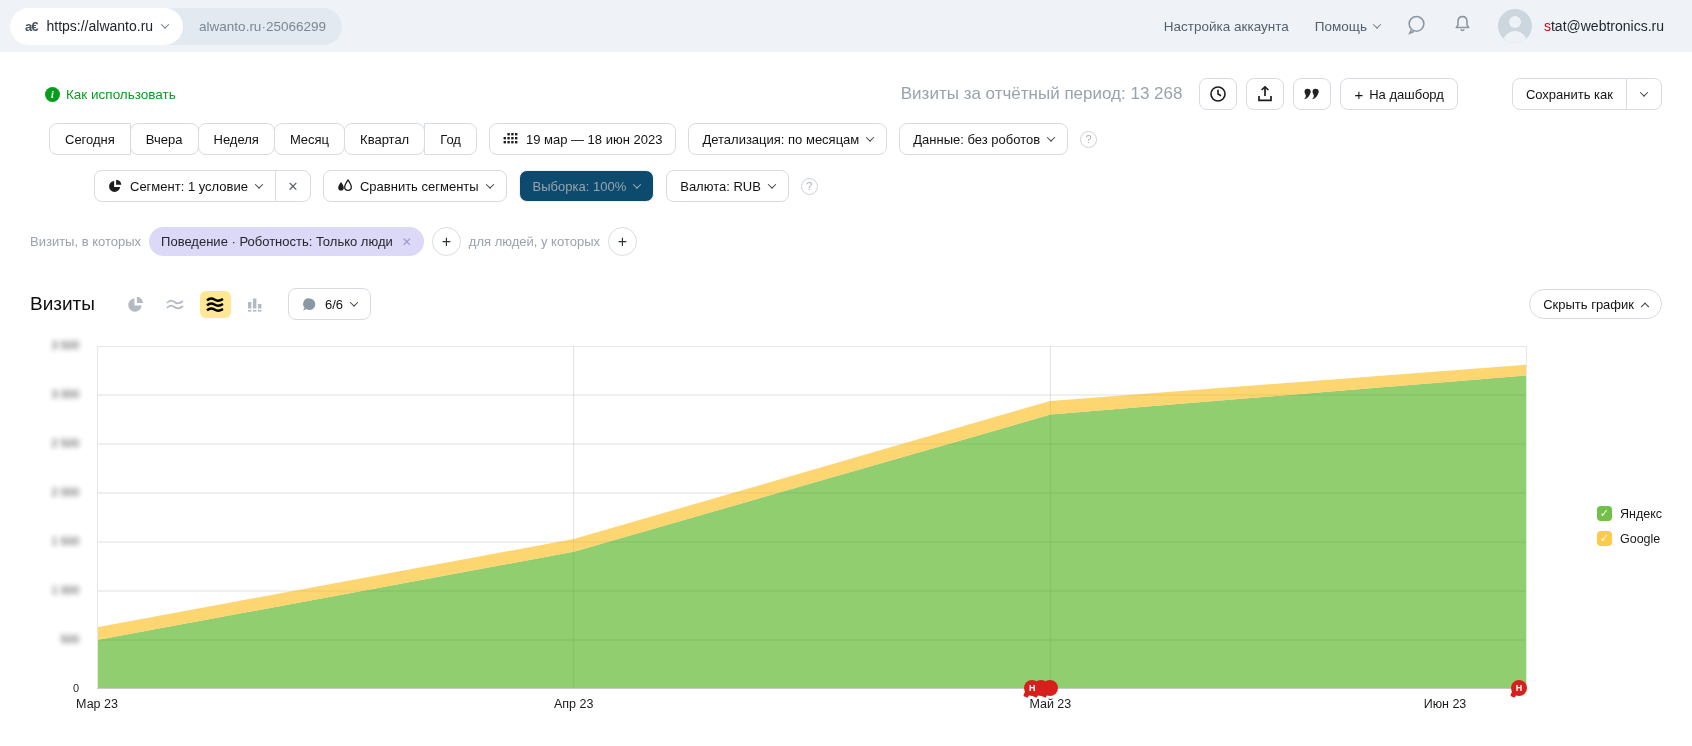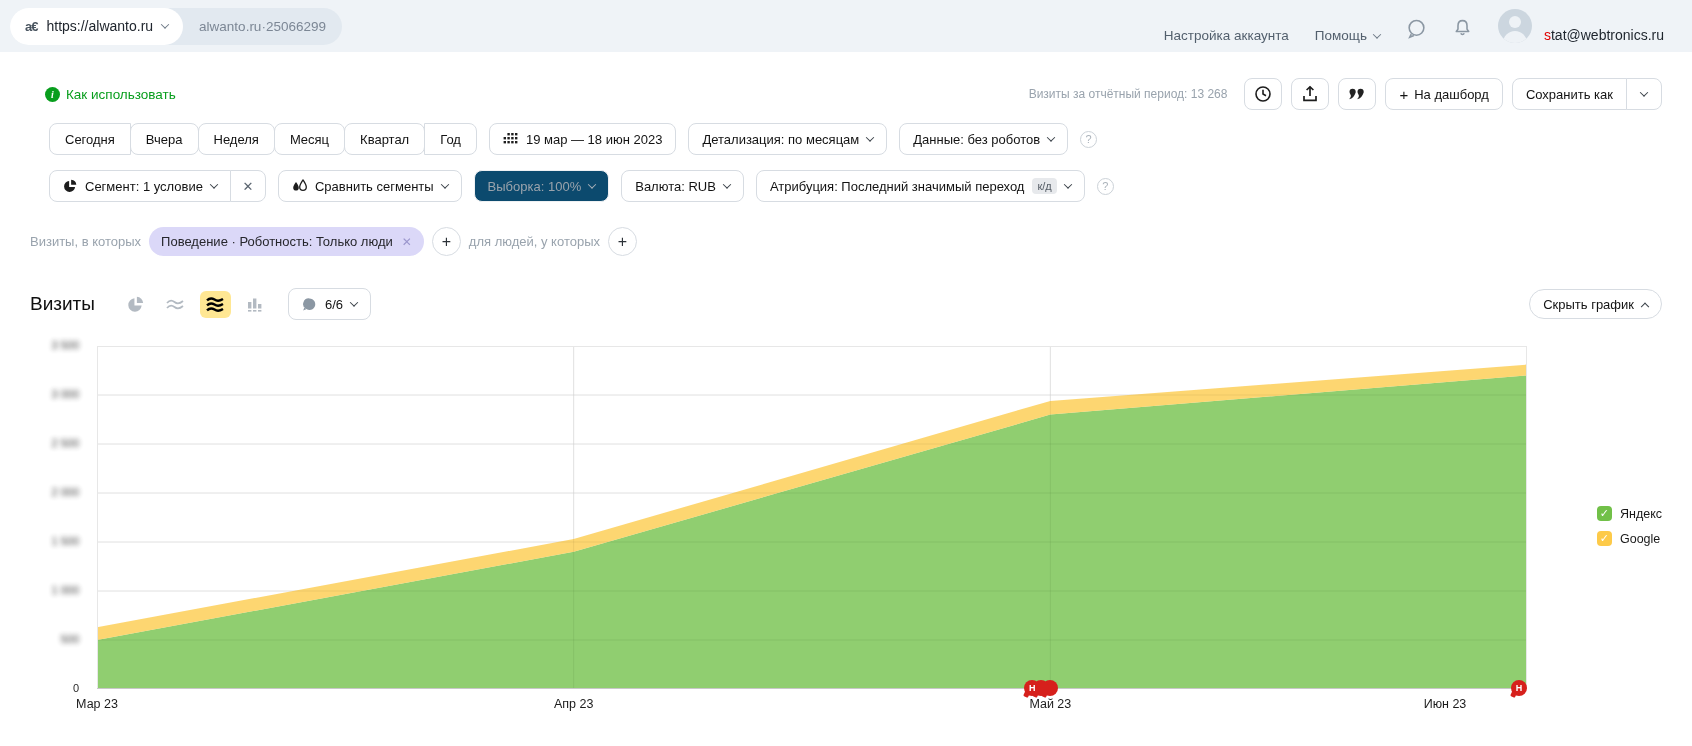--- a/index.html
+++ b/index.html
@@ -5,52 +5,52 @@
   * { box-sizing: border-box; margin: 0; padding: 0; }
   html,body { width: 1692px; height: 746px; overflow: hidden; }
   body { font-family: "Liberation Sans", sans-serif; background: #fff; color: #16181c; }
 
   
   .topbar { height: 52px; background: #eff3f7; display: flex; align-items: center; padding: 0 28px 0 10px; }
   .site-switch { display: flex; align-items: center; background: #e2e9f0; border-radius: 19px; height: 37px; }
   .site-pill { display: flex; gap: 9px; align-items: center; background: #fff; border-radius: 19px; height: 37px; padding: 0 15px; font-size: 14px; color: #20262e; cursor: pointer; }
   .favicon { font-weight: bold; color: #4a5560; font-size: 13px; letter-spacing: -1px; }
   .counter-info { padding: 0 16px; color: #7c8觉795; color: #7c8795; font-size: 13.5px; display: flex; align-items: center; }
-  .topbar-right { margin-left: auto; display: flex; align-items: flex-end; gap: 26px; }
+  .topbar-right { margin-left: auto; display: flex; align-items: center; gap: 26px; }
   .topbar-link { color: #525f6d; font-size: 13.5px; cursor: pointer; display: inline-flex; align-items: center; gap: 7px; }
   .avatar { width: 34px; height: 34px; border-radius: 50%; background: #ccd6df; overflow: hidden; display:flex; align-items:flex-end; justify-content:center; }
   .email { font-size: 14px; color: #1d242c; margin-left: -14px; }
   .email-first { color: #e00000; }
 
   .chev { display: inline-block; width: 6px; height: 6px; border-right: 1.5px solid #6e7a87; border-bottom: 1.5px solid #6e7a87; transform: rotate(45deg) translate(-1px,-1px); }
   .chev.dark { border-color: #3a4148; }
   .chev.up { transform: rotate(-135deg) translate(-2px,-2px); }
 
   
   .content { padding: 0 30px; }
   .header-row { display: flex; align-items: flex-start; margin-top: 22px; }
   .page-title { font-size: 29px; font-weight: 400; color: #121212; letter-spacing: -0.4px; }
   .howto { display: inline-flex; gap: 6px; align-items: center; margin: 13px 0 0 15px; color: #089e1d; font-size: 13.5px; cursor: pointer; }
   .info-dot { width: 15px; height: 15px; border-radius: 50%; background: #089e1d; color:#fff; font-size: 10px; font-style: italic; font-weight: bold; display:flex; align-items:center; justify-content:center; font-family:"Liberation Serif",serif; }
   .header-actions { margin-left: auto; display: flex; gap: 9px; align-items: center; margin-top: 4px; }
-  .visits-summary { color: #99a3ad; font-size: 12px; margin-right: 8px; text-align: center; }
+  .visits-summary { color: #99a3ad; font-size: 17px; margin-right: 8px; text-align: center; }
 
   .btn { height: 32px; background: #fff; border: 1px solid #d7dce2; border-radius: 8px; font-size: 13px; color: #131313; display: inline-flex; align-items: center; gap: 8px; padding: 0 13px; cursor: pointer; white-space: nowrap; font-family: inherit; }
   .btn.icon { width: 38px; padding: 0; justify-content: center; }
   .split-main { border-radius: 8px 0 0 8px; }
   .split-chev { border-radius: 0 8px 8px 0; margin-left: -1px; width: 34px; padding: 0; justify-content: center; }
   .plus-glyph { font-size: 15px; margin-right: -2px; }
 
   .row { display: flex; align-items: center; gap: 12px; margin-top: 13px; padding-left: 19px; }
   .seg { display: flex; }
   .seg .btn { border-radius: 8px; margin-left: -1px; padding: 0 15px; }
   .seg .btn:first-child { border-radius: 8px 0 0 8px; margin-left: 0; }
   .seg .btn:last-child { border-radius: 0 8px 8px 0; }
   .attach { display: flex; }
-  .attach .btn:first-child { border-radius: 8px 0 0 8px; }
+  .attach .btn:first-child { border-radius: 8px 0 0 8px; margin-left: 45px; }
   .attach .btn:last-child { border-radius: 0 8px 8px 0; margin-left: -1px; width: 36px; padding: 0; justify-content: center; color:#5b6570; }
   .btn.disabled { background: #0c4a6e; border-color: #eff1f3; color: #9aa3ac; }
   .btn.disabled .chev { border-color: #a9b1b9; }
   .badge { background: #e7e9ec; border-radius: 4px; font-size: 11px; color: #555d66; padding: 2px 5px; }
   .help-circle { width: 17px; height: 17px; border-radius: 50%; border: 1px solid #ccd2d8; color: #aab2ba; font-size: 11px; display: flex; align-items: center; justify-content: center; cursor: pointer; }
 
   .chips-row { margin-top: 25px; display: flex; align-items: center; gap: 8px; color: #99a3ad; font-size: 13px; }
   .chip { background: #dbd8f8; border-radius: 15px; height: 29px; display: inline-flex; align-items: center; gap: 9px; padding: 0 12px; color: #26262c; font-size: 13px; cursor: pointer; }
   .chip-x { color: #9b96cd; font-size: 12px; cursor: pointer; }
   .circle-btn { width: 29px; height: 29px; border-radius: 50%; border: 1px solid #d7dce2; background: #fff; font-size: 16px; color:#2c3238; display: flex; align-items: center; justify-content: center; cursor: pointer; }
@@ -217,25 +217,20 @@
       </svg>
       <span>Сравнить сегменты</span>
       <i class="chev dark"></i>
     </button>
     <button class="btn disabled">
       <span>Выборка: 100%</span>
       <i class="chev"></i>
     </button>
     <button class="btn">
       <span>Валюта: RUB</span>
-      <i class="chev dark"></i>
-    </button>
-    <button class="btn">
-      <span>Атрибуция: Последний значимый переход</span>
-      <span class="badge">к/д</span>
       <i class="chev dark"></i>
     </button>
     <span class="help-circle">?</span>
   </div>
 
   <div class="chips-row">
     <span>Визиты, в которых</span>
     <span class="chip">
       <span>Поведение · Роботность: Только люди</span>
       <span class="chip-x">✕</span>

